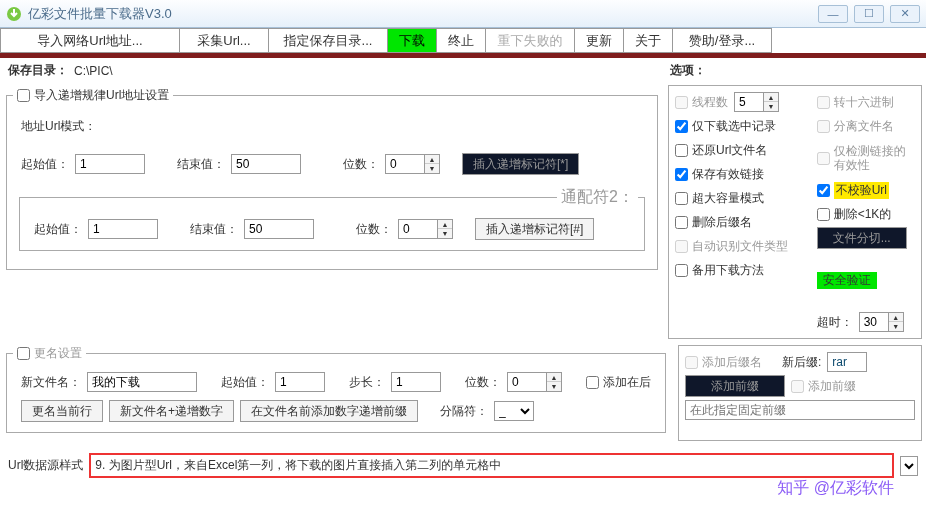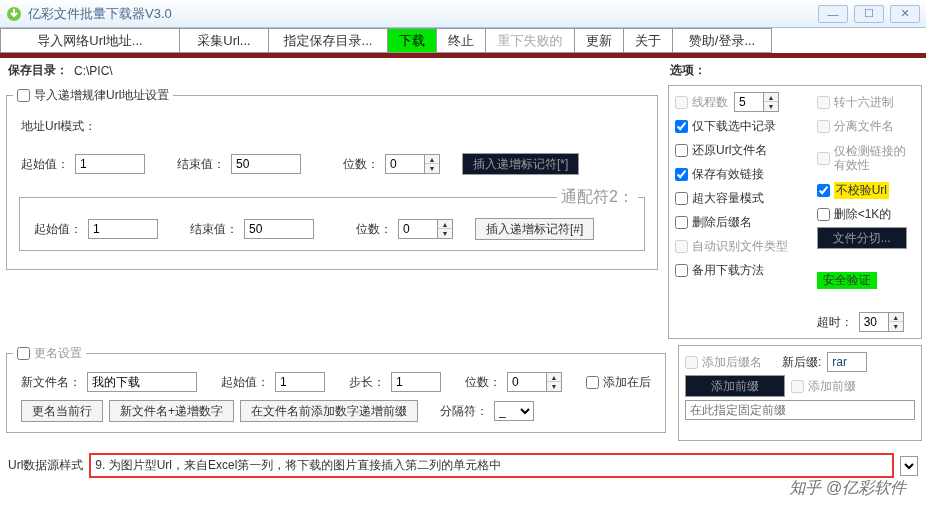--- a/index.html
+++ b/index.html
@@ -30,21 +30,21 @@
 .cb input{width:13px;height:13px;}
 .gray{color:#999;}
 .main{display:flex;}
 .leftcol{flex:1;}
 .rightcol{width:262px;border-left:0;}
 .opt-group{border:1px solid #aaa;margin:2px 4px;padding:4px 6px;}
 .opt-row{display:flex;align-items:center;height:24px;gap:6px;}
 select{border:1px solid #999;height:20px;font-size:12px;background:#fff;}
 .hl-yellow{background:#ffe900;padding:0 2px;}
 .hl-green{background:#00e600;padding:0 6px;}
-.watermark{position:absolute;right:20px;bottom:10px;color:#737373;font-size:16px;font-style:italic;pointer-events:none;}
+.watermark{position:absolute;right:32px;bottom:10px;color:#8b5cf6;font-size:16px;pointer-events:none;}
 .redbox{border:2px solid #e33;padding:2px 4px;}
 .sep-label{position:absolute;top:-9px;left:6px;background:#fff;padding:0 4px;display:flex;align-items:center;gap:4px;}
 </style>
 </head>
 <body>
 
 <div class="titlebar">
   <svg class="app-icon" viewBox="0 0 16 16">
       <circle cx="8" cy="8" r="7" fill="#7ac943"></circle>
       <path d="M8 3v7M5 7l3 3 3-3" stroke="#fff" stroke-width="2" fill="none"></path>

